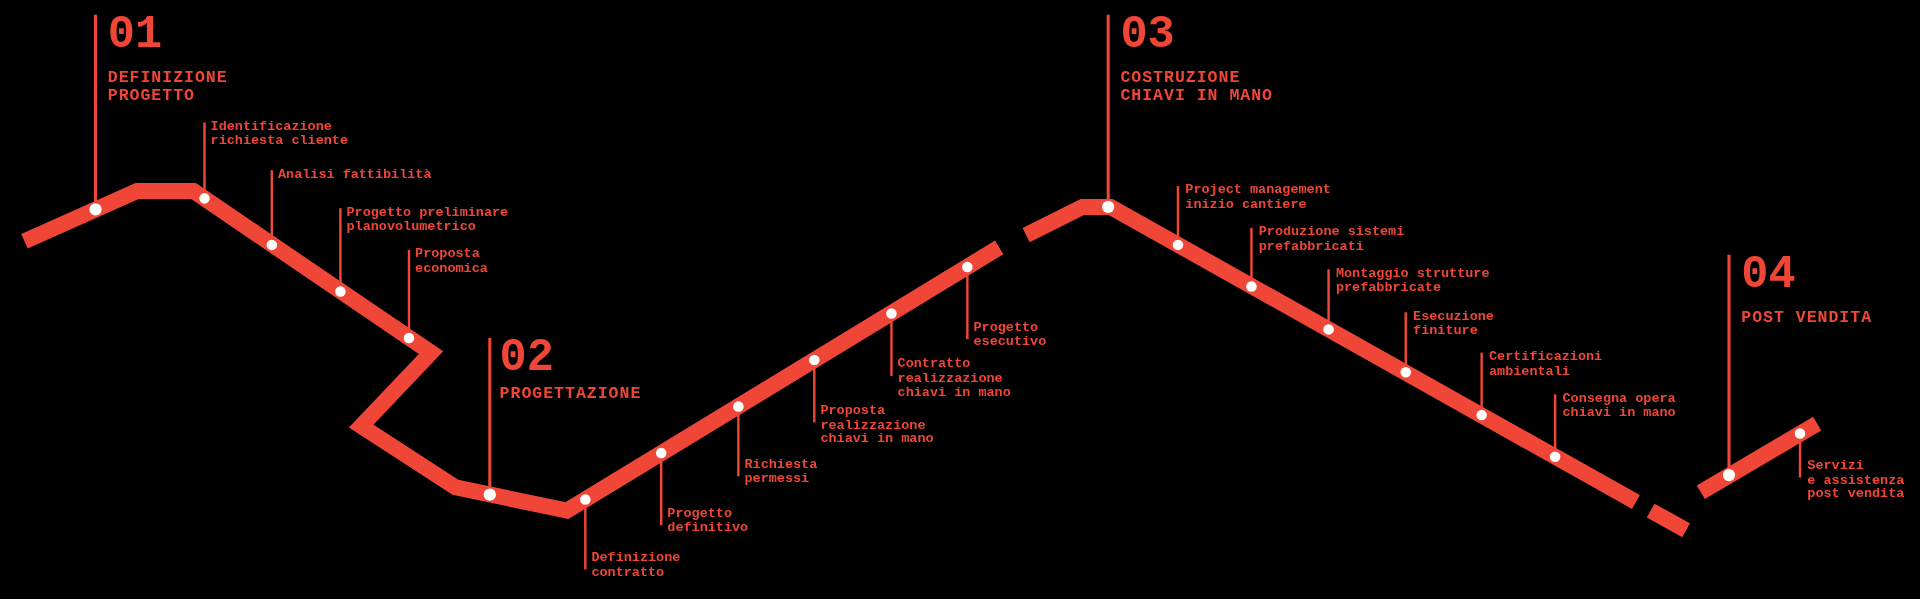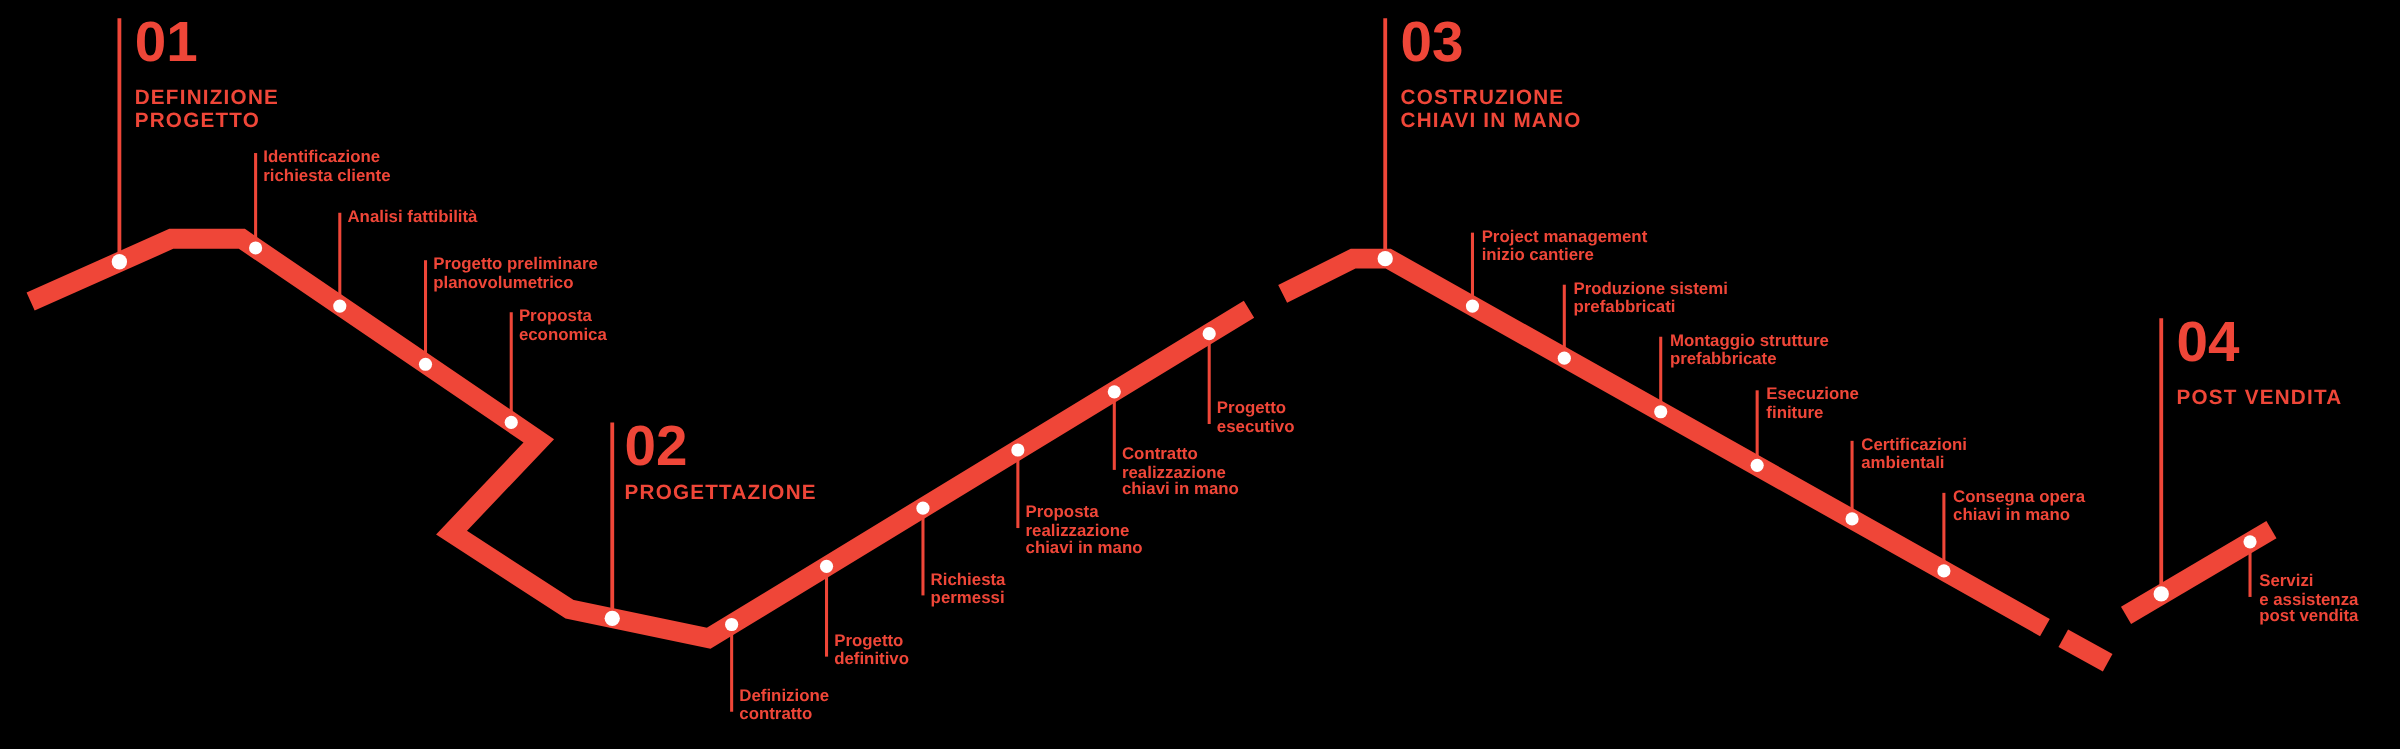--- a/index.html
+++ b/index.html
@@ -1,19 +1,19 @@
 <!DOCTYPE html>
 <html style="--accent: #ef4638; --bg: #000000; --dot: #ffffff;"><head>
 <meta charset="utf-8">
 <style>
   html,body{margin:0;padding:0;background:#000;}
   .canvas{
     position:relative;width:1920px;height:599px;overflow:hidden;
     background:var(--bg,#000000);
-    font-family:Liberation Sans, sans-serif;
+    font-family:Liberation Mono, monospace;
   }
   .stage{position:absolute;left:0;top:0;width:1568px;height:489px;
     transform:scale(1.2245);transform-origin:0 0;}
   .stage svg{position:absolute;left:0;top:0;}
   .phase-number{position:absolute;color:var(--accent,#ef4638);font-weight:700;
     font-size:37px;line-height:36px;white-space:pre-line;}
   .phase-title{position:absolute;color:var(--accent,#ef4638);font-weight:700;
     font-size:13.5px;line-height:15px;letter-spacing:.8px;white-space:pre-line;}
   .ms-label{position:absolute;color:var(--accent,#ef4638);font-weight:700;
     font-size:11px;line-height:11.5px;white-space:pre-line;}

